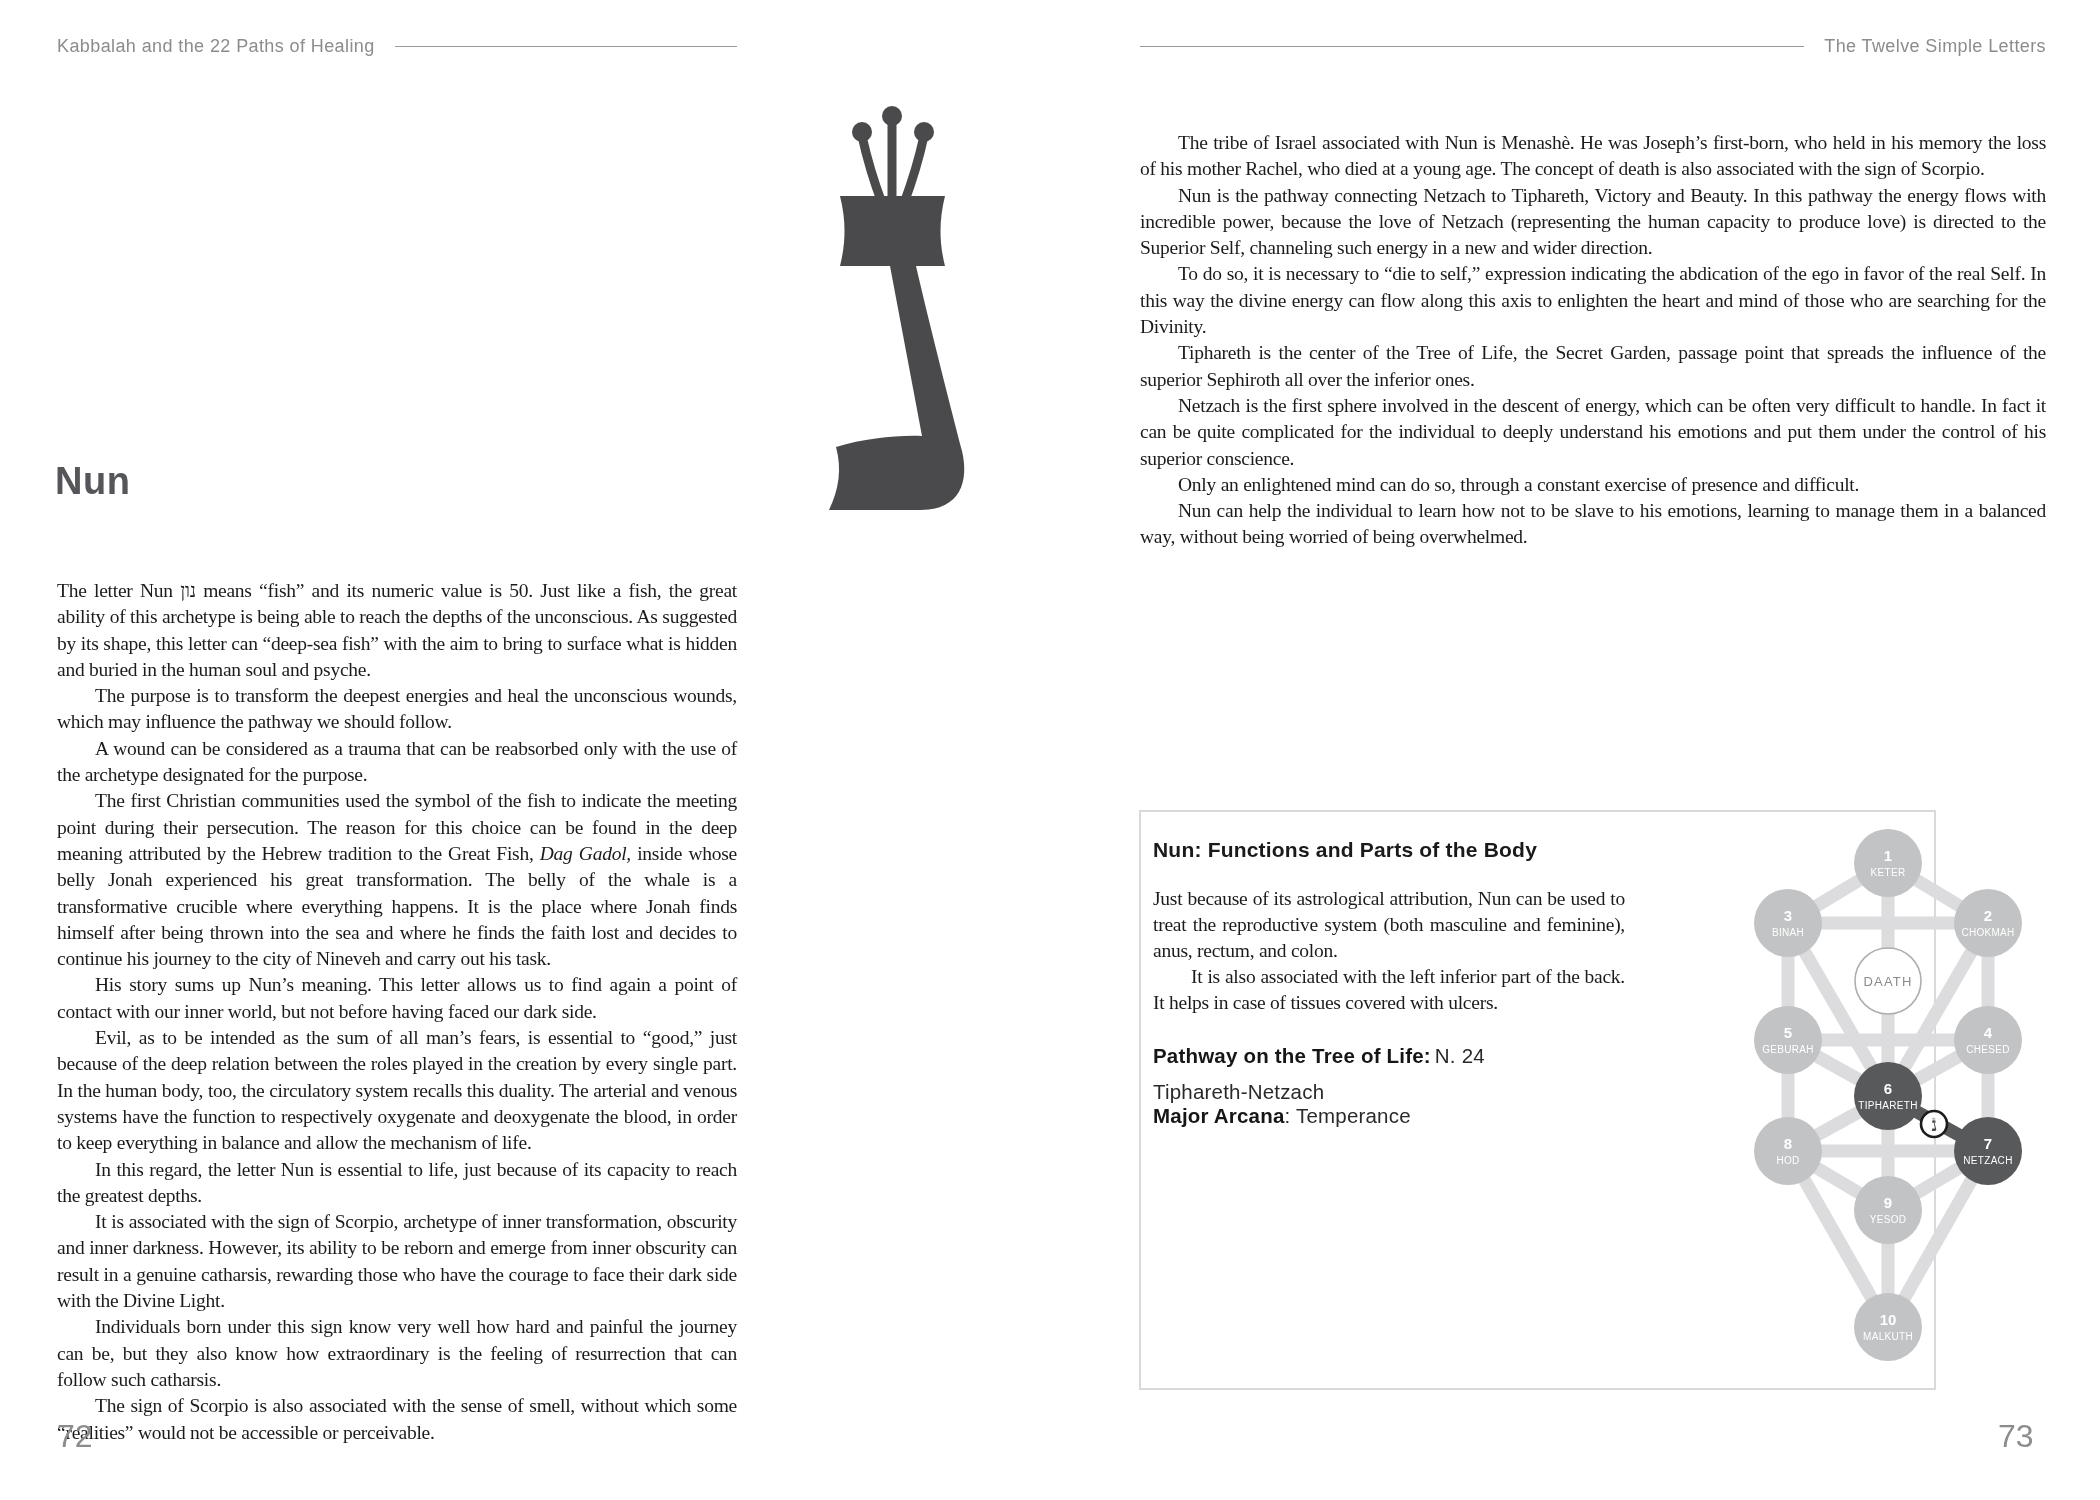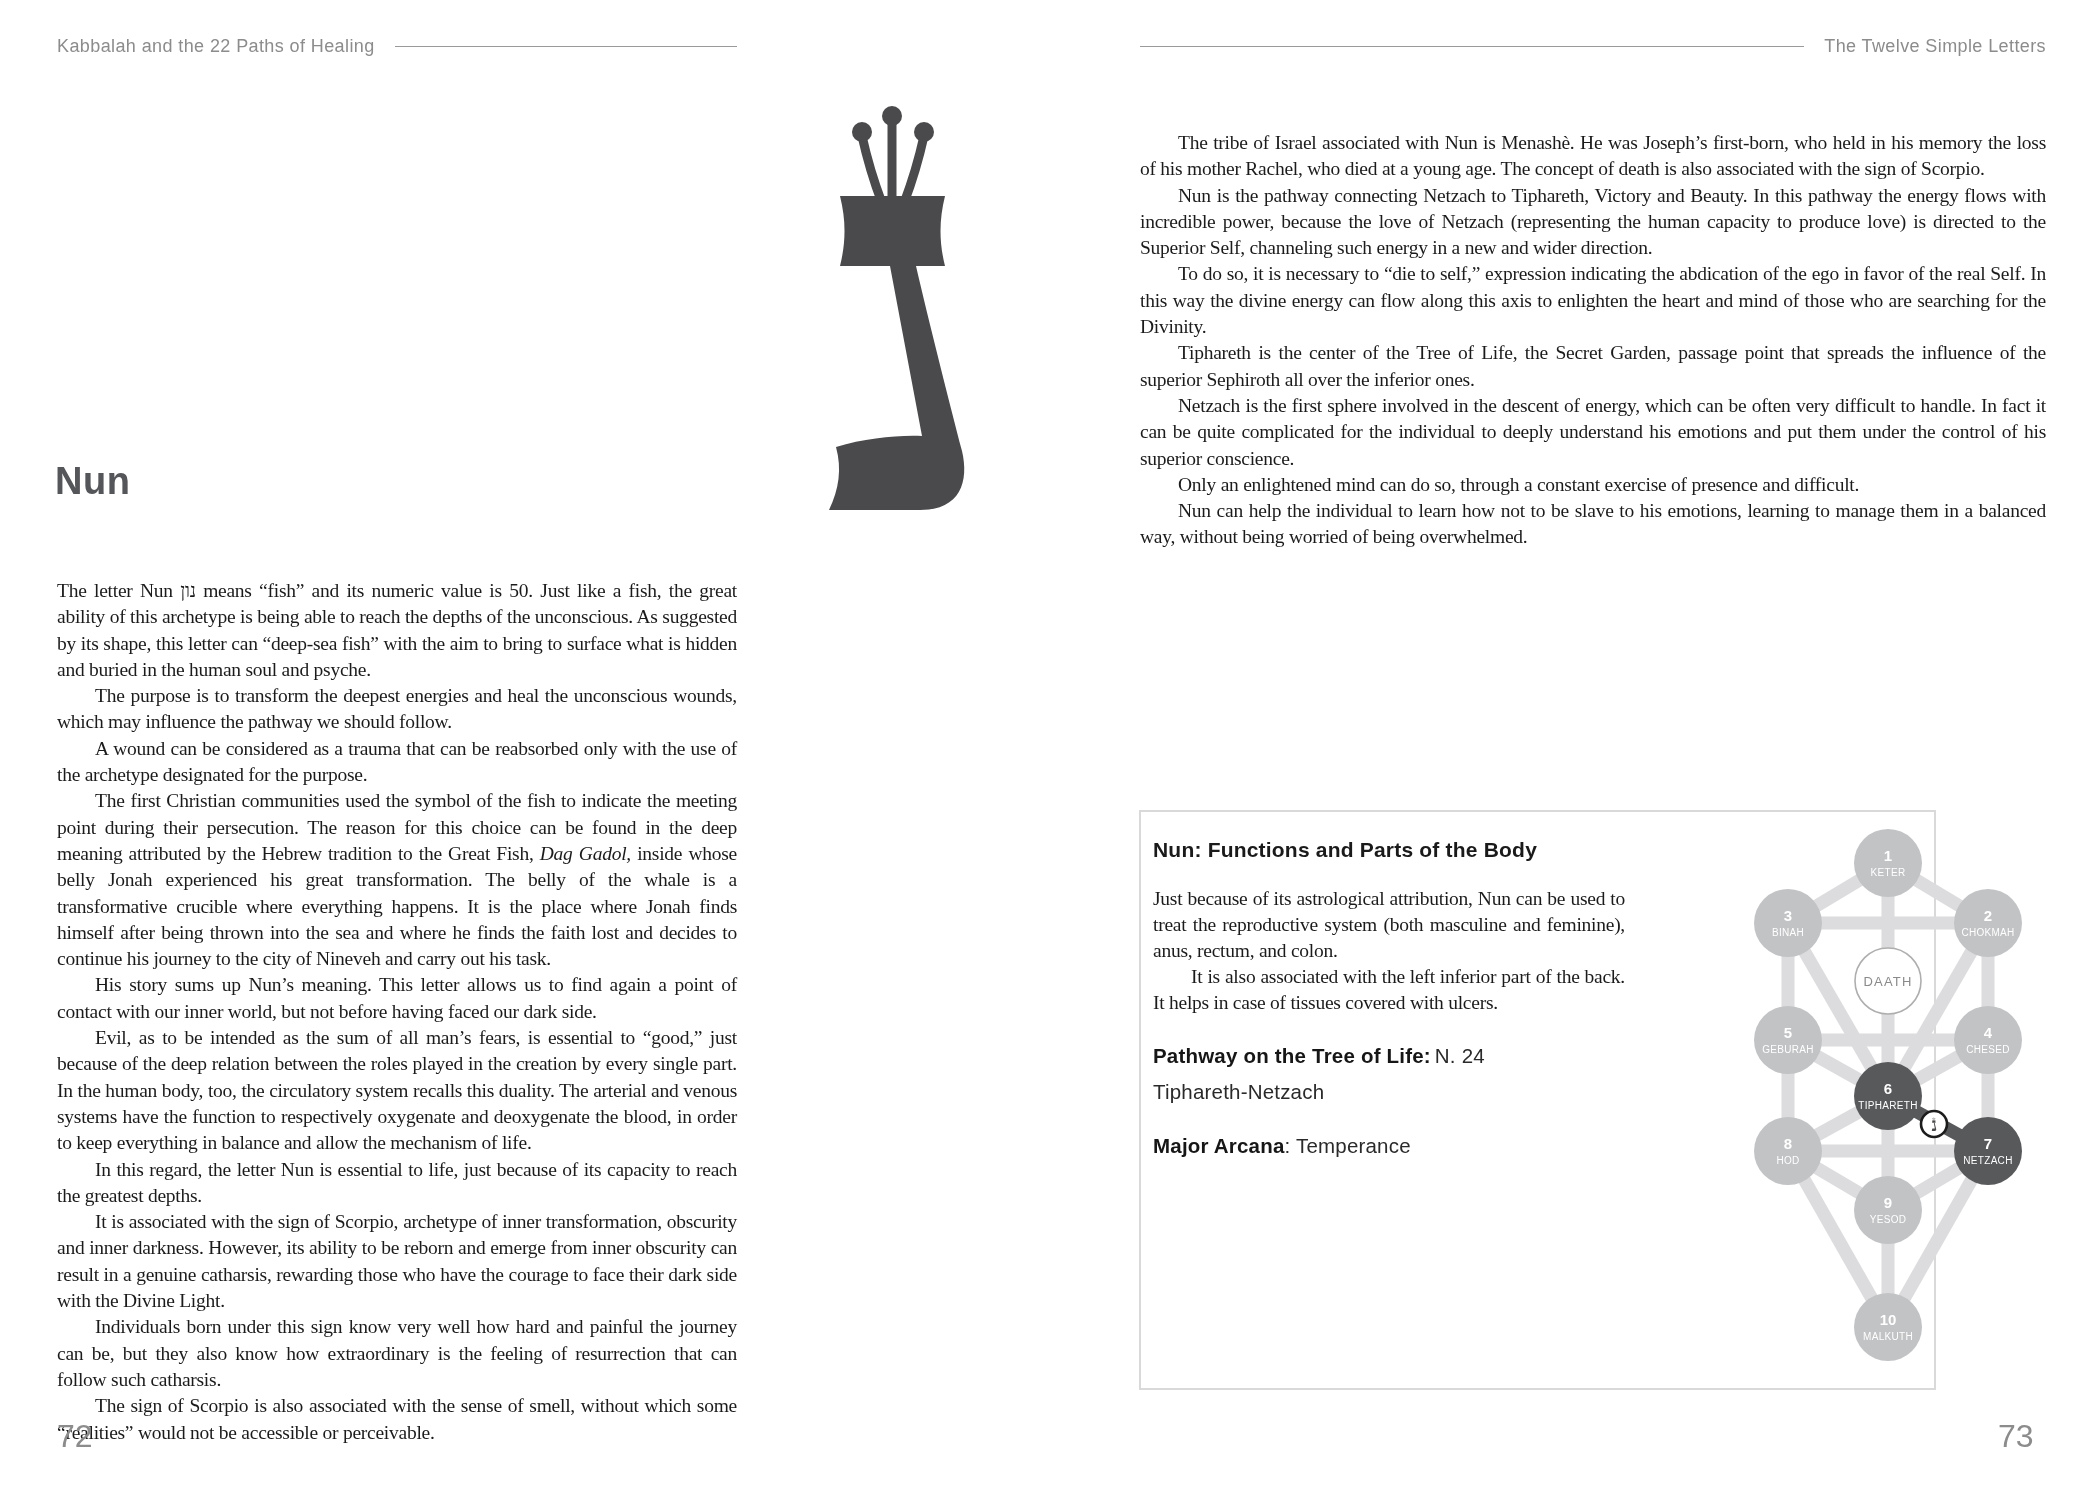--- a/index.html
+++ b/index.html
@@ -37,21 +37,21 @@
   #info-box{position:absolute;left:1139px;top:810px;width:797px;height:580px;
     border:2px solid #d9d9d9;box-sizing:border-box;padding:26px 0 0 12px;}
   #info-box .box-heading{font-size:21px;font-weight:bold;color:#1a1a1a;letter-spacing:.2px;margin:0 0 24px 0;}
   #info-box .box-serif{font-family:"Liberation Serif",serif;font-size:19.5px;line-height:26px;
     color:#1b1b1b;width:472px;text-align:justify;letter-spacing:-0.25px;margin:0;}
   #info-box .box-serif.indent{text-indent:38px;}
   .sans-line{font-size:20.5px;color:#2a2a2a;margin:0;letter-spacing:.2px;}
   .sans-line .lbl{font-weight:bold;color:#161616;}
   #pathway-line{margin-top:28px;}
   #route-line{margin-top:12px;}
-  #arcana-line{margin-top:30px;}
+  #arcana-line{}
   .sans-line .val{margin-left:4px;}
 
   
   #tree{position:absolute;left:1725px;top:815px;}
   .node-num{font-family:"Liberation Sans",sans-serif;font-size:15px;font-weight:bold;fill:#ffffff;text-anchor:middle;}
   .node-lbl{font-family:"Liberation Sans",sans-serif;font-size:10px;fill:#ffffff;text-anchor:middle;letter-spacing:.3px;}
   .daath-lbl{font-family:"Liberation Sans",sans-serif;font-size:13px;fill:#8a8a8a;text-anchor:middle;letter-spacing:1.2px;}
   #defs-svg{position:absolute;width:0;height:0;}
 </style>
 </head>

